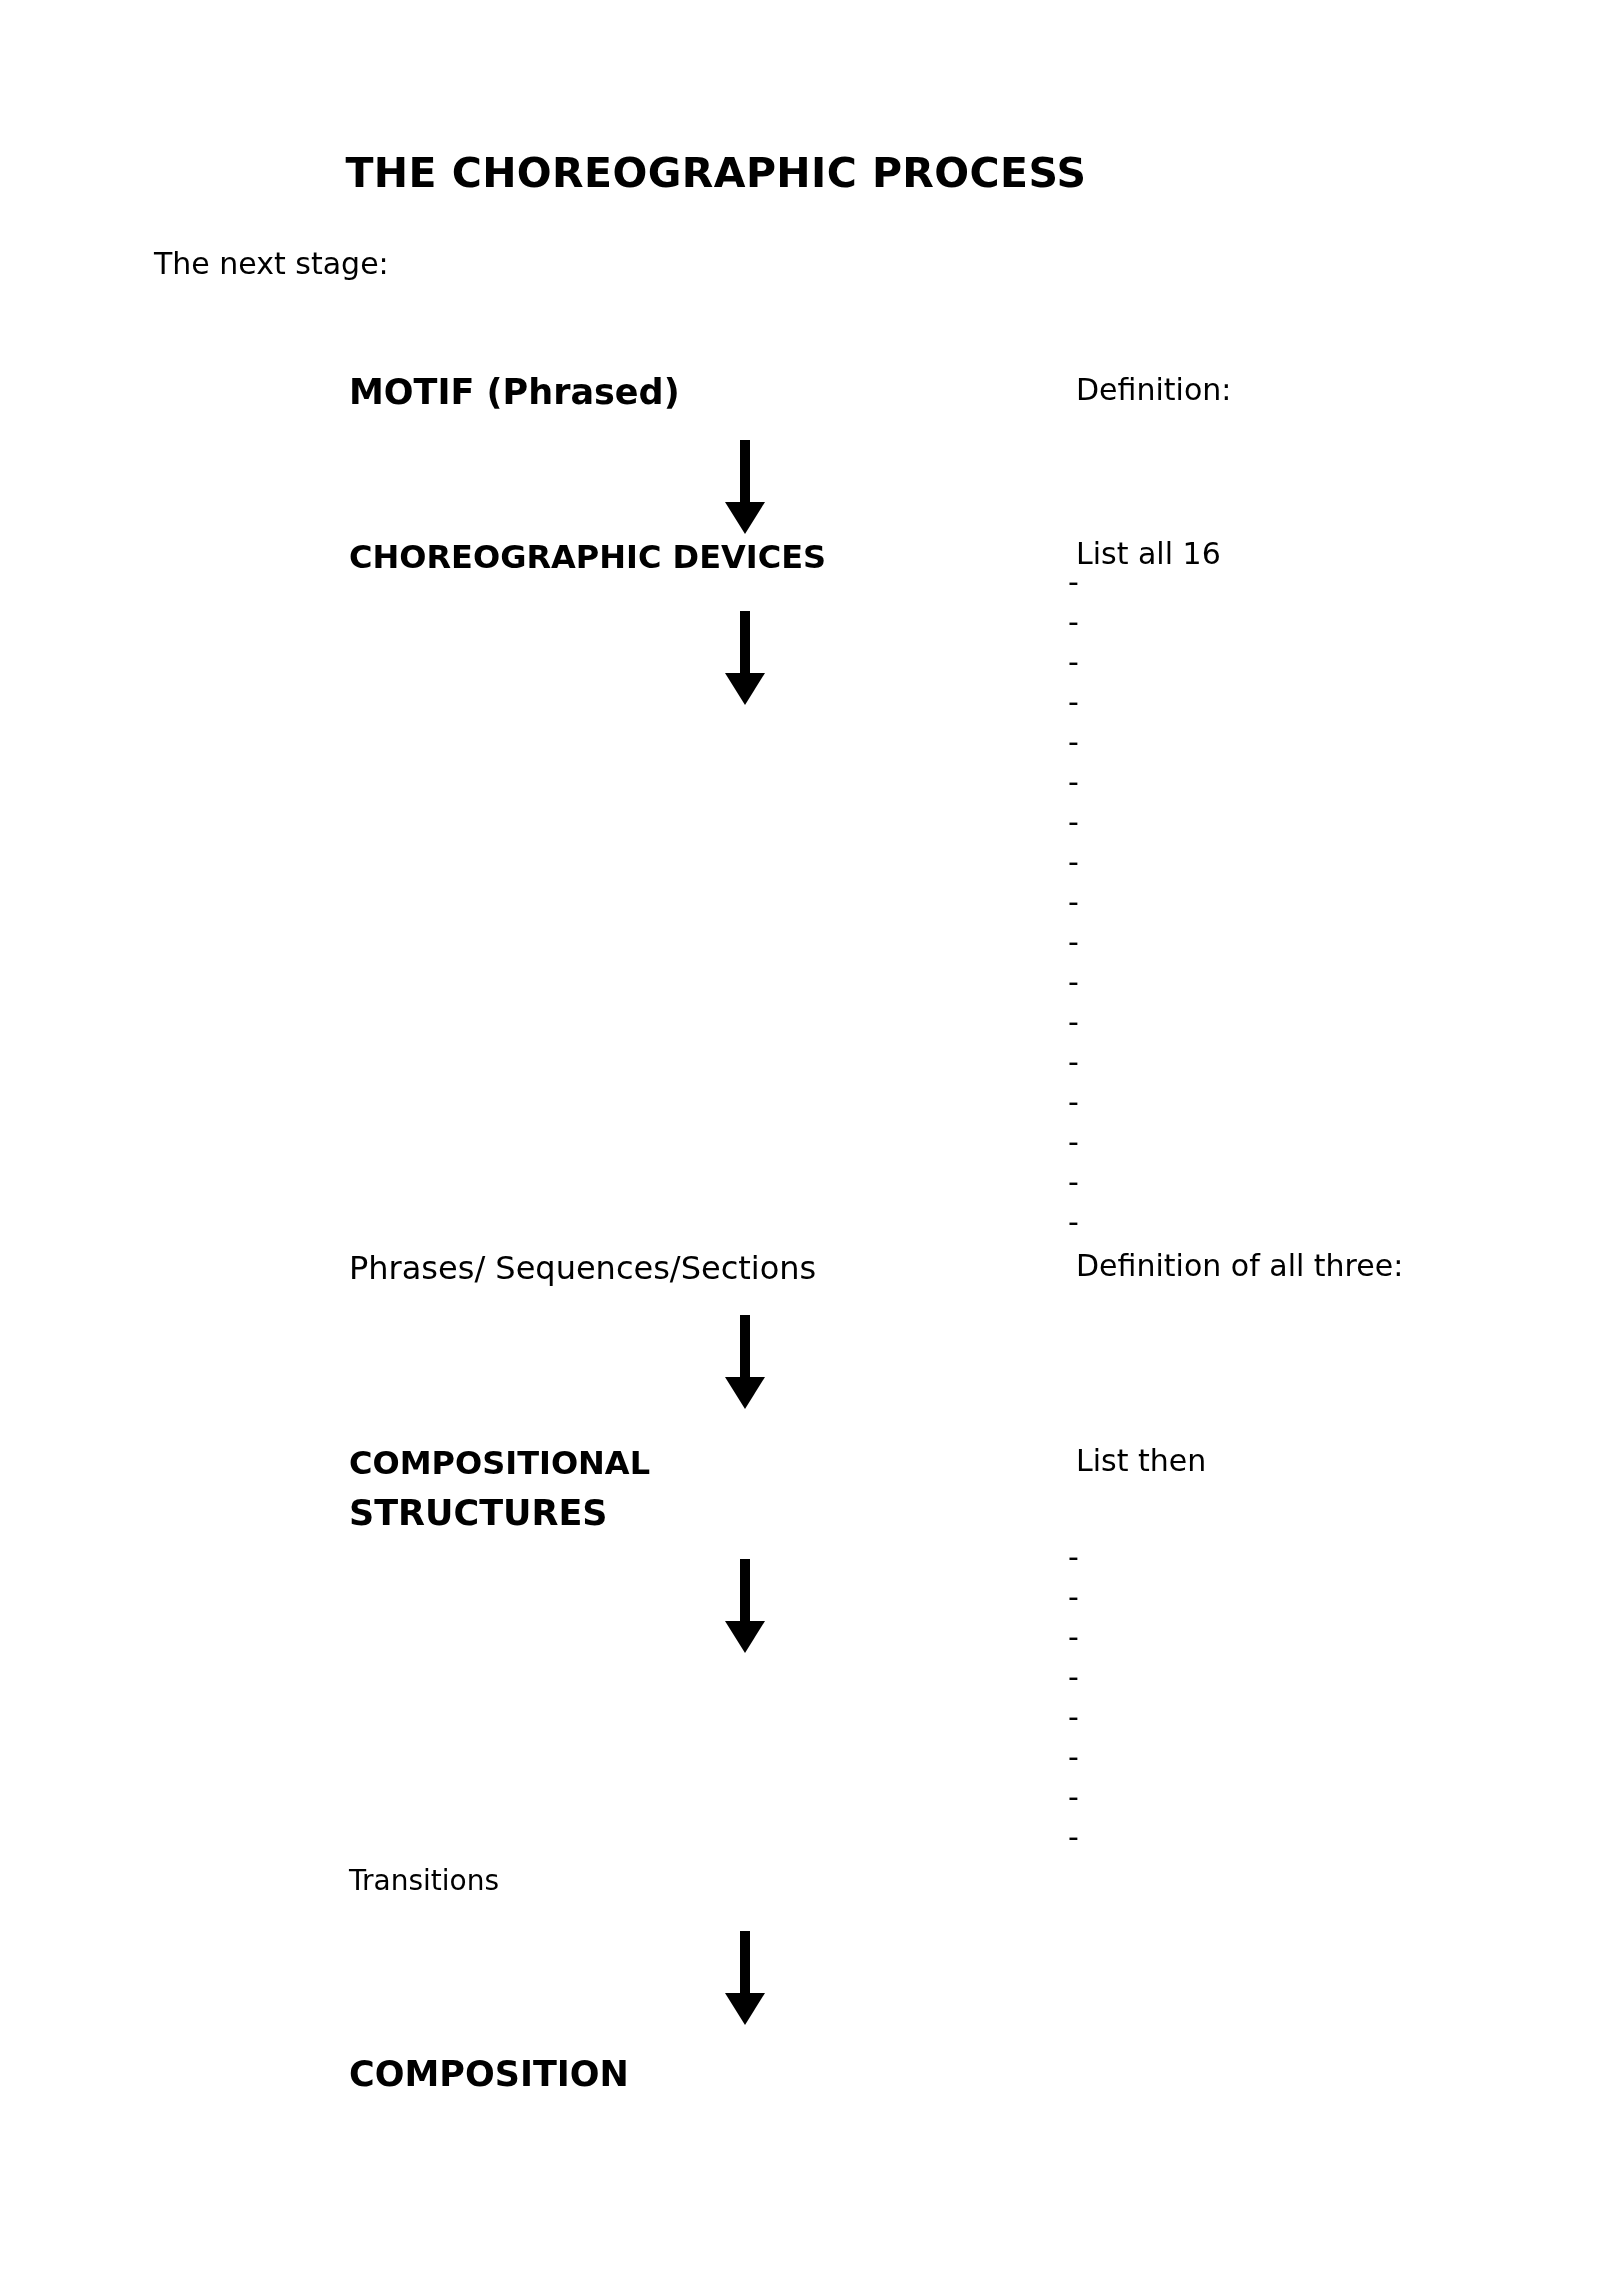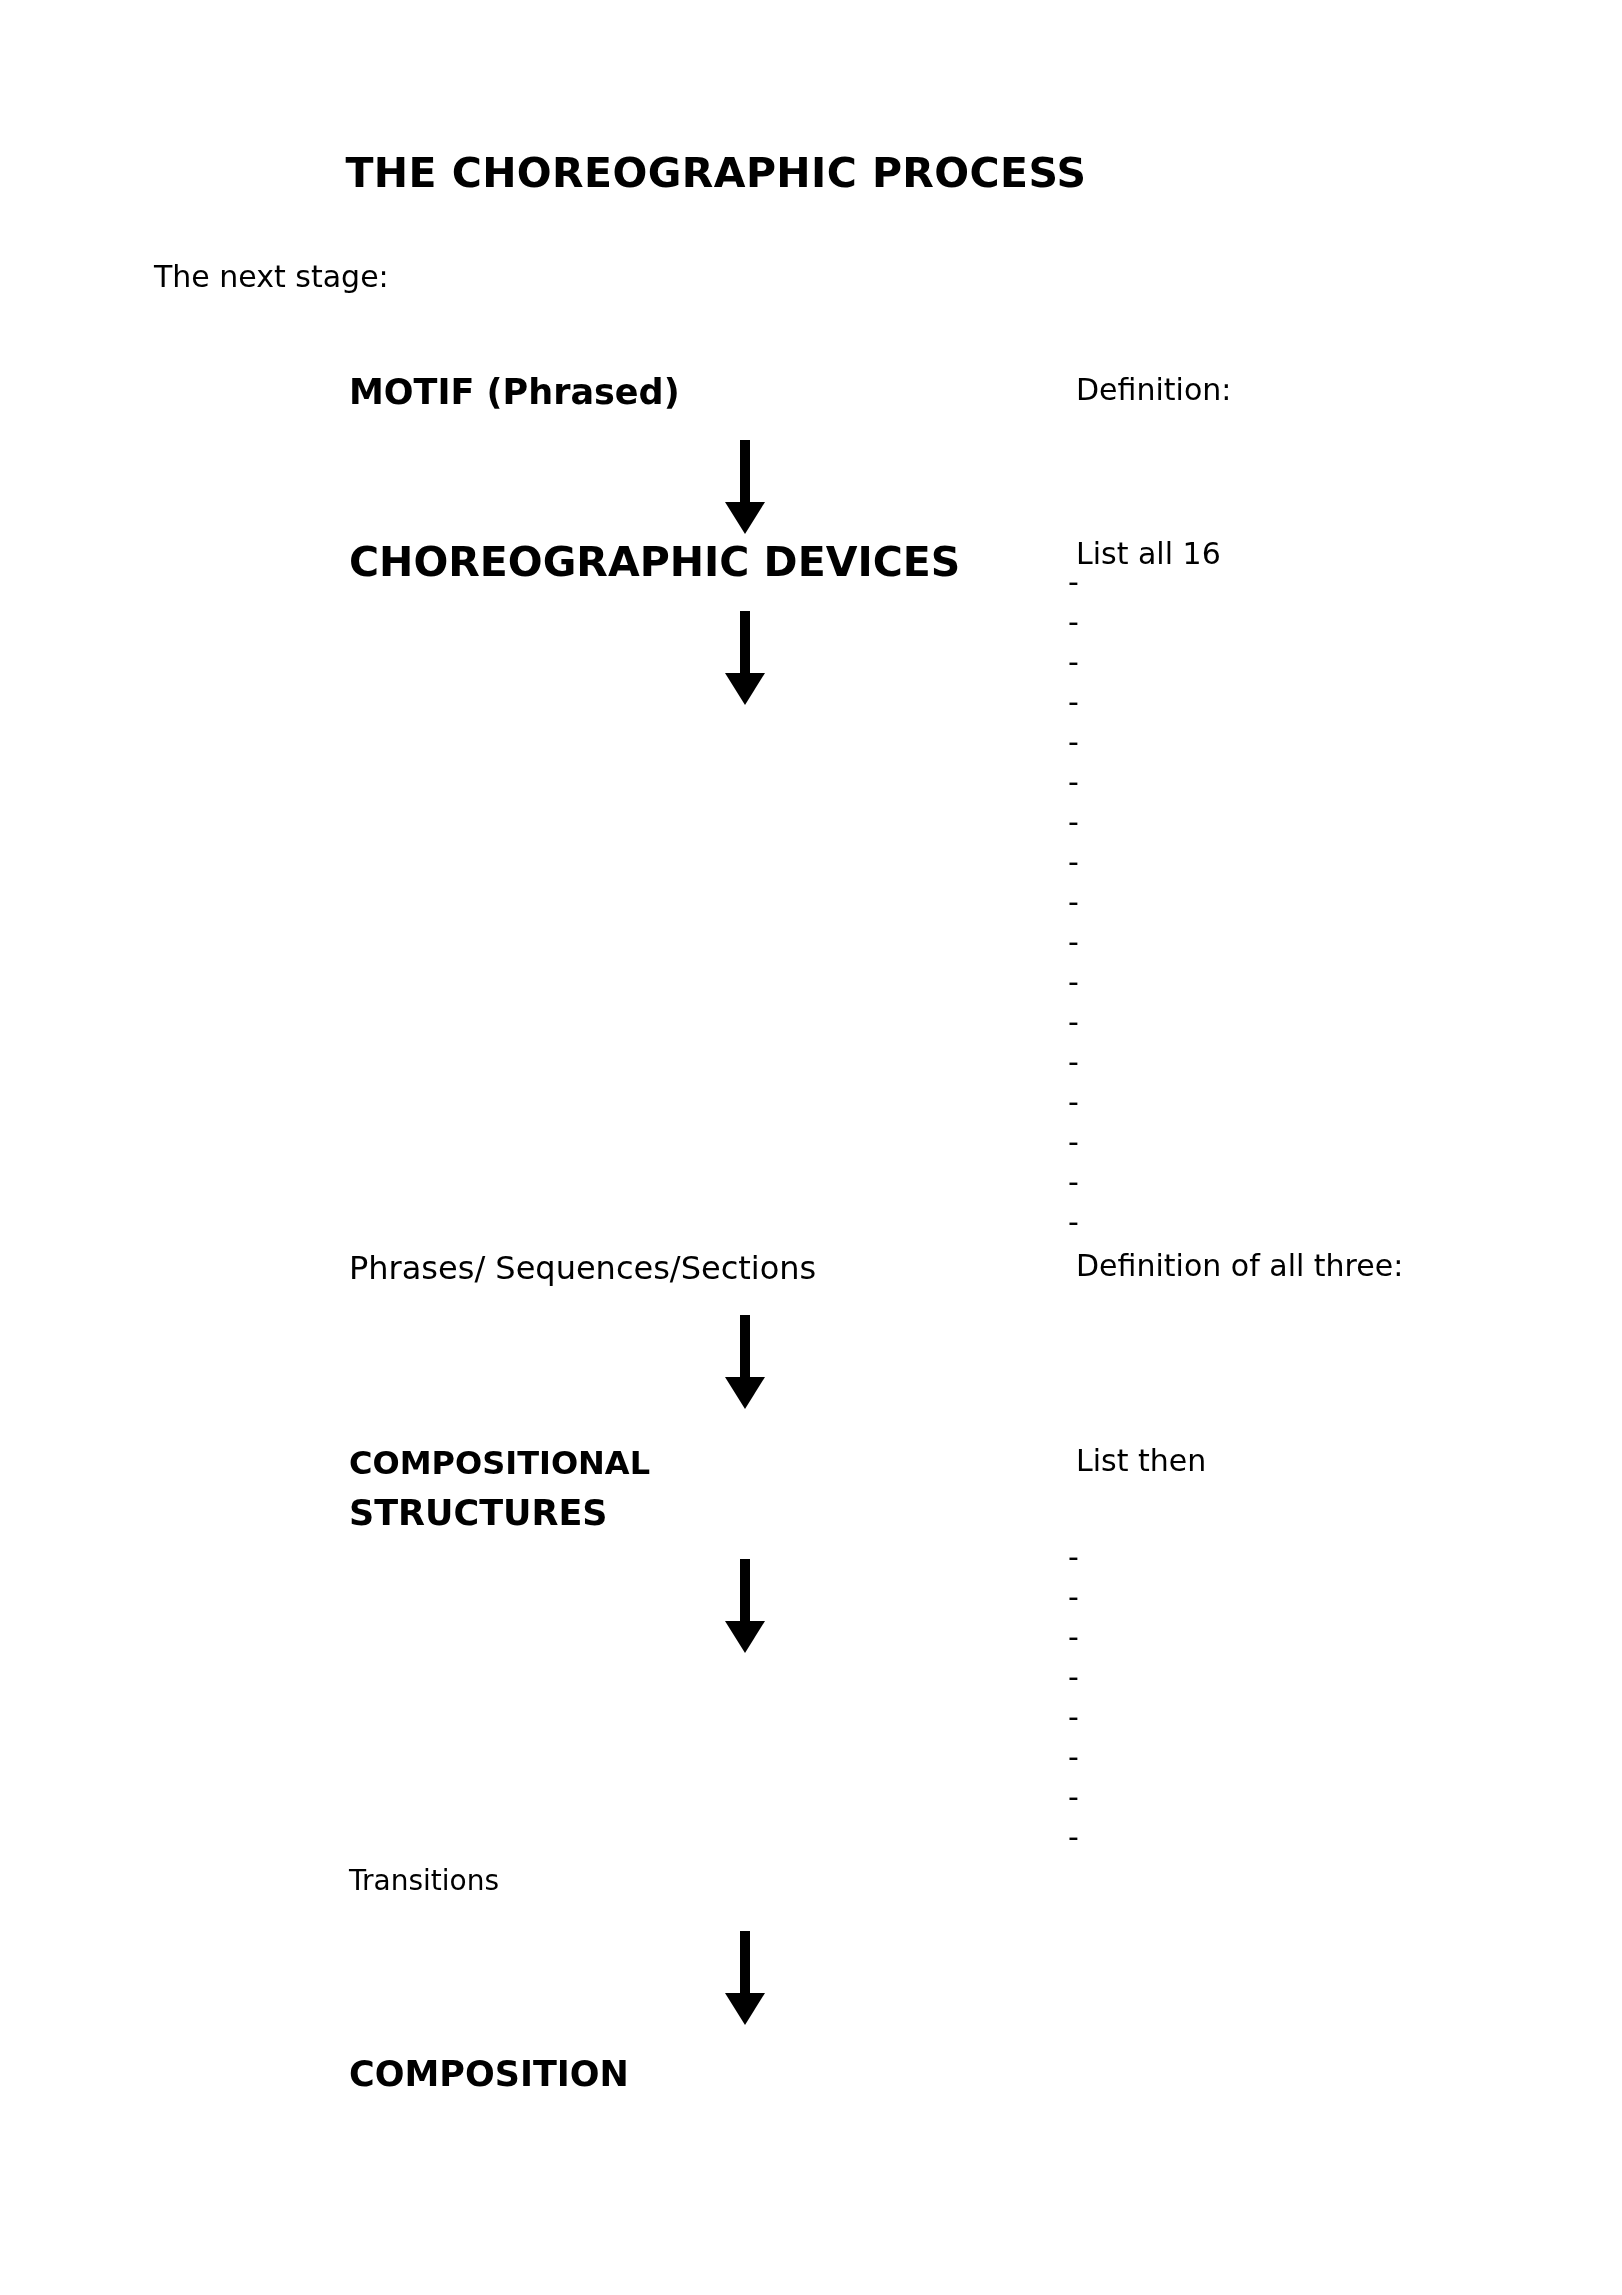--- a/index.html
+++ b/index.html
@@ -31,21 +31,20 @@
   }
 
   
   .intro-line {
     position: absolute;
     left: 154px;
     top: 246px;
     font-size: 30px;
     font-weight: normal;
     line-height: 1.2;
-    margin-top: 13px;
   }
 
   
   .flow-col {
     position: absolute;
     left: 349px;
     top: 0;
     width: 792px;
   }
   .flow-node {
@@ -127,21 +126,21 @@
 
   <div class="flow-col">
 
     <div class="flow-node bold" style="top:371px; font-size:35px;">MOTIF (Phrased)</div>
 
     <div class="arrow" style="top:440px;">
       <div class="shaft" style="height:63px;"></div>
       <div class="head"></div>
     </div>
 
-    <div class="flow-node bold" style="top:537px; font-size:41px;">CHOREOGRAPHIC DEVICES</div>
+    <div class="flow-node bold" style="top:537px; font-size:32px;">CHOREOGRAPHIC DEVICES</div>
 
     <div class="arrow" style="top:611px;">
       <div class="shaft" style="height:63px;"></div>
       <div class="head"></div>
     </div>
 
     <div class="flow-node normal" style="top:1248px; font-size:32px;">Phrases/ Sequences/Sections</div>
 
     <div class="arrow" style="top:1315px;">
       <div class="shaft" style="height:63px;"></div>

